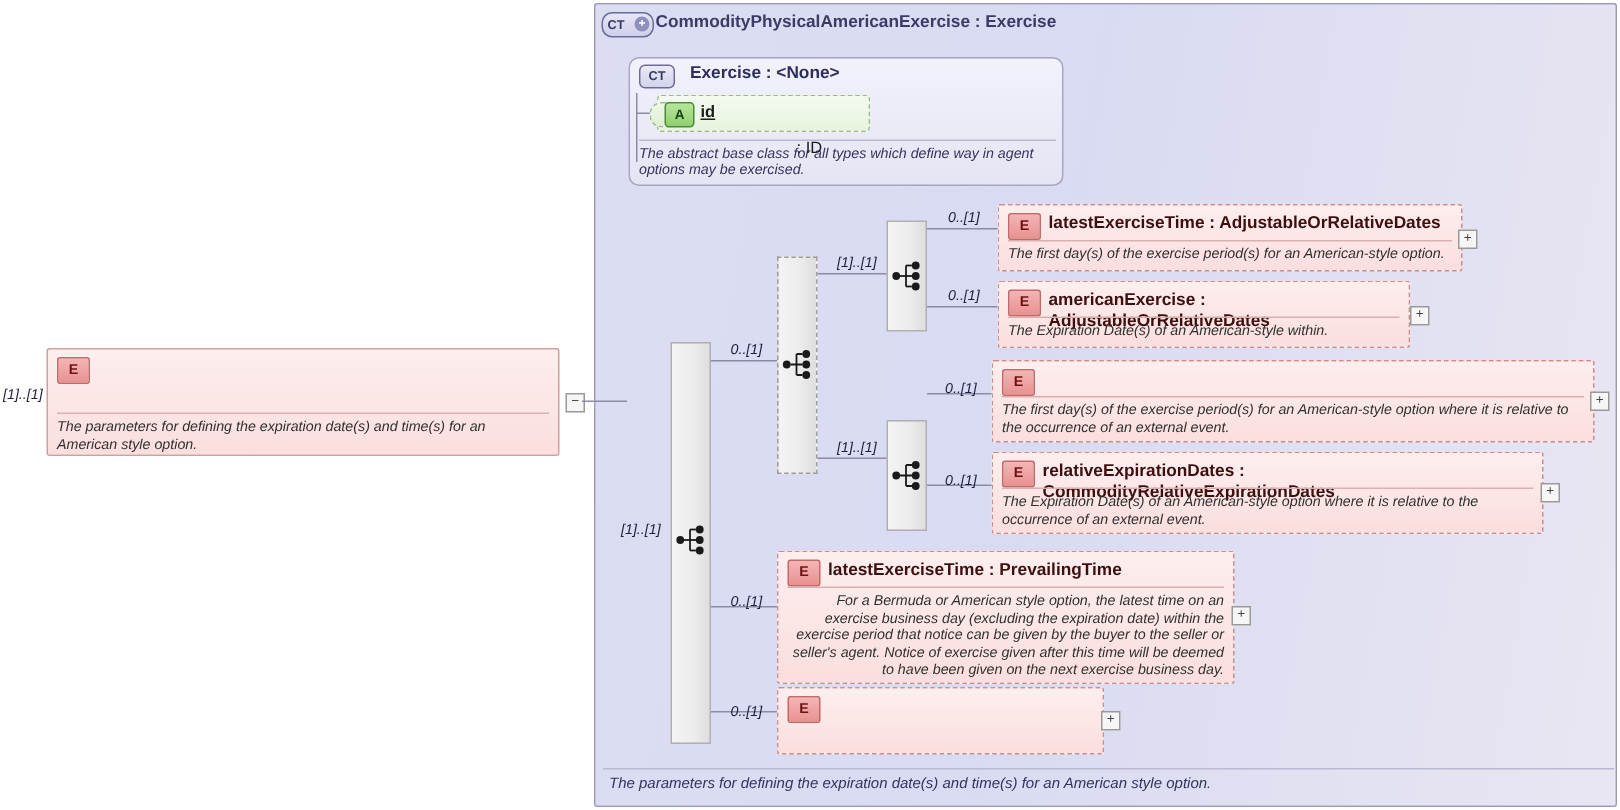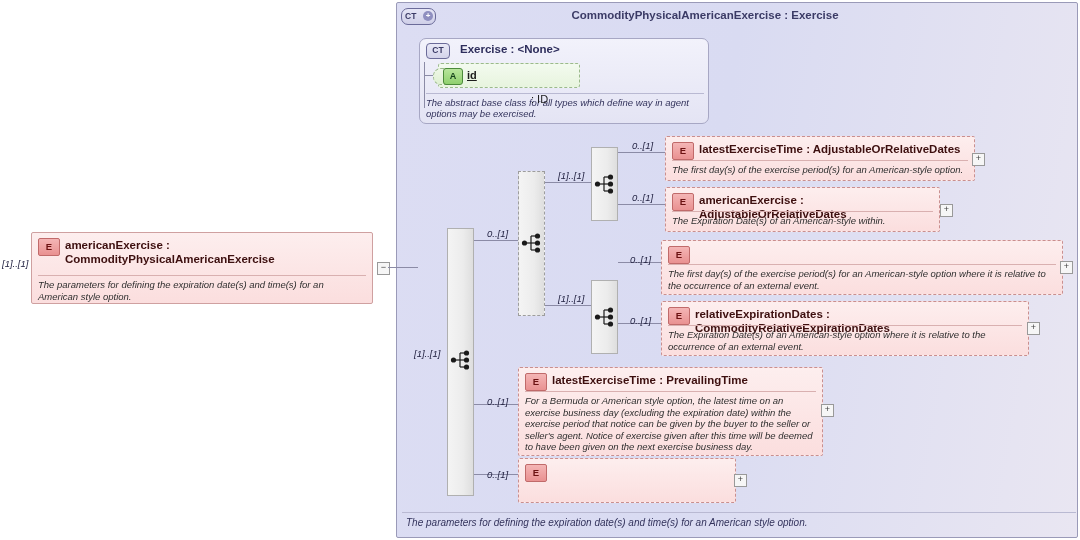--- a/index.html
+++ b/index.html
@@ -16,22 +16,22 @@
   .abs{position:absolute;box-sizing:border-box;}
 
   
   .ct-outer{
     left:396px;top:2px;width:682px;height:536px;
     background:linear-gradient(100deg,#dcddf3 0%,#d9dbf2 45%,#e9e6f2 100%);
     border:1px solid #9a9ab8;
     border-radius:2px;
   }
   .ct-outer-title{
-    position:absolute;left:28px;top:5px;width:560px;
-    font-size:11.5px;color:#3b3b66;line-height:14px;font-weight:bold;text-align:center;
+    position:absolute;left:40px;top:5px;width:560px;
+    font-size:11.5px;color:#3b3b66;line-height:14px;font-weight:bold;
   }
   .ct-badge{
     position:absolute;left:4px;top:5px;width:30px;height:15px;
     border:1px solid #6b6b99;border-radius:7px;
     background:linear-gradient(#e6e6f6,#cfcfe8);
     font-size:8.5px;font-weight:bold;color:#3b3b66;
     text-align:left;line-height:14px;padding-left:3px;
   }
   .ct-badge .plus{
     position:absolute;right:2px;top:2px;width:10px;height:10px;border-radius:50%;
@@ -161,21 +161,20 @@
 
   <div class="abs attr-box">
     <div class="attr-nub"></div>
     <div class="attr-badge">A</div>
     <div class="attr-name">id</div>
     <div class="attr-type">: ID</div>
   </div>
 
   <div class="abs el solid" style="left:31px;top:232px;width:342px;height:72px;">
     <div class="el-badge">E</div>
-    <div class="el-title" style="text-align:left;">americanExercise : CommodityPhysicalAmericanExercise</div>
     <div class="el-annot" style="top:42px;">The parameters for defining the expiration date(s) and time(s) for an American style option.</div>
   </div>
   <div class="card" style="left:2px;top:258px;">[1]..[1]</div>
 
   <div class="pm" style="left:377px;top:262px;">−</div>
   <div class="hline abs" style="left:388px;top:267px;width:30px;"></div>
 
   <div class="abs comp-rect" style="left:447px;top:228px;width:27px;height:268px;"></div>
 
   <svg class="abs" style="left:450px;top:348px;width:24px;height:24px;" viewBox="0 0 24 24">
@@ -273,21 +272,21 @@
     <div class="el-badge">E</div>
     <div class="el-title">relativeExpirationDates : CommodityRelativeExpirationDates</div>
     <div class="el-annot" style="top:23px;">The Expiration Date(s) of an American-style option where it is relative to the occurrence of an external event.</div>
   </div>
   <div class="card" style="left:630px;top:315px;">0..[1]</div>
   <div class="pm" style="left:1027px;top:322px;">+</div>
 
   <div class="abs el" style="left:518px;top:367px;width:305px;height:89px;">
     <div class="el-badge">E</div>
     <div class="el-title">latestExerciseTime : PrevailingTime</div>
-    <div class="el-annot" style="top:23px;">For a Bermuda or American style option, the latest time on an exercise business day (excluding the expiration date) within the exercise period that notice can be given by the buyer to the seller or seller's agent. Notice of exercise given after this time will be deemed to have been given on the next exercise business day.</div>
+    <div class="el-annot" style="top:23px;text-align:right;">For a Bermuda or American style option, the latest time on an exercise business day (excluding the expiration date) within the exercise period that notice can be given by the buyer to the seller or seller's agent. Notice of exercise given after this time will be deemed to have been given on the next exercise business day.</div>
   </div>
   <div class="card" style="left:487px;top:396px;">0..[1]</div>
   <div class="pm" style="left:821px;top:404px;">+</div>
 
   <div class="abs el" style="left:518px;top:458px;width:218px;height:45px;">
     <div class="el-badge">E</div>
   </div>
   <div class="card" style="left:487px;top:469px;">0..[1]</div>
   <div class="pm" style="left:734px;top:474px;">+</div>
 

